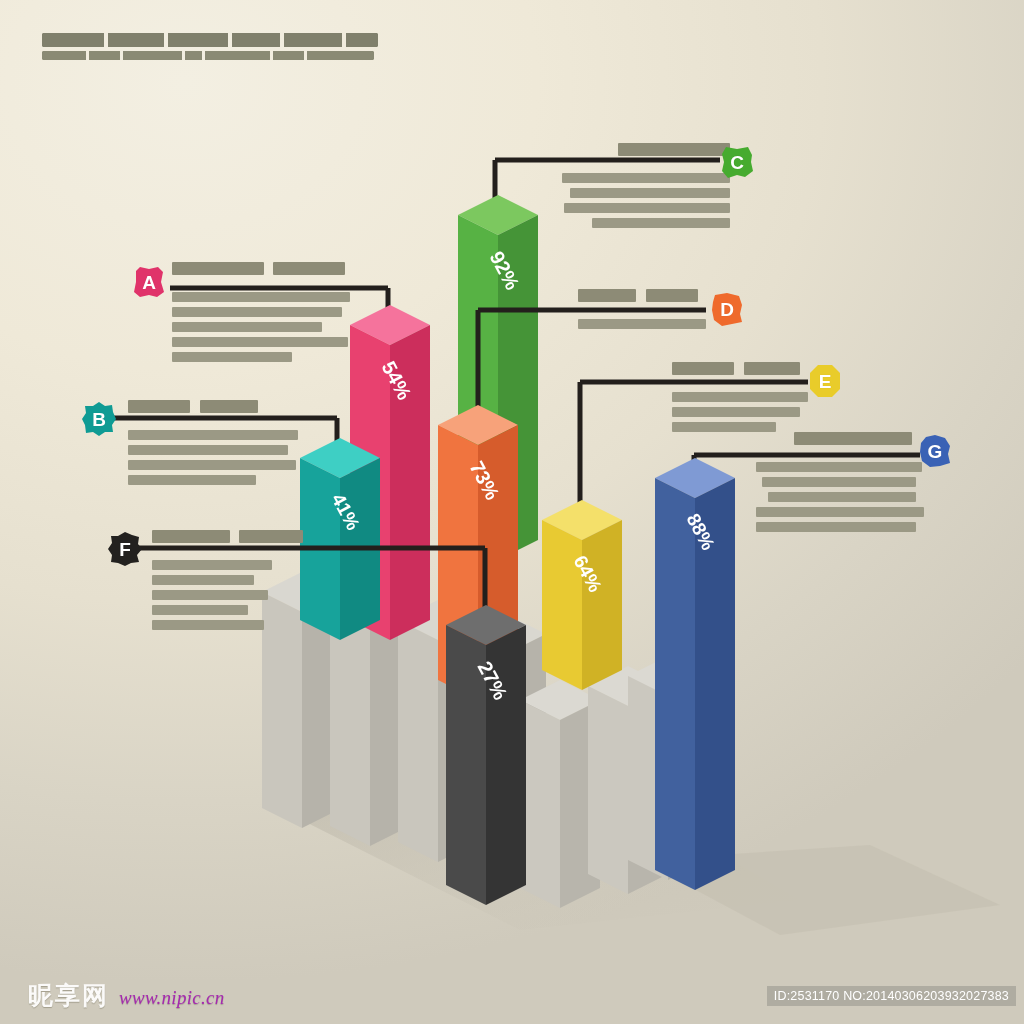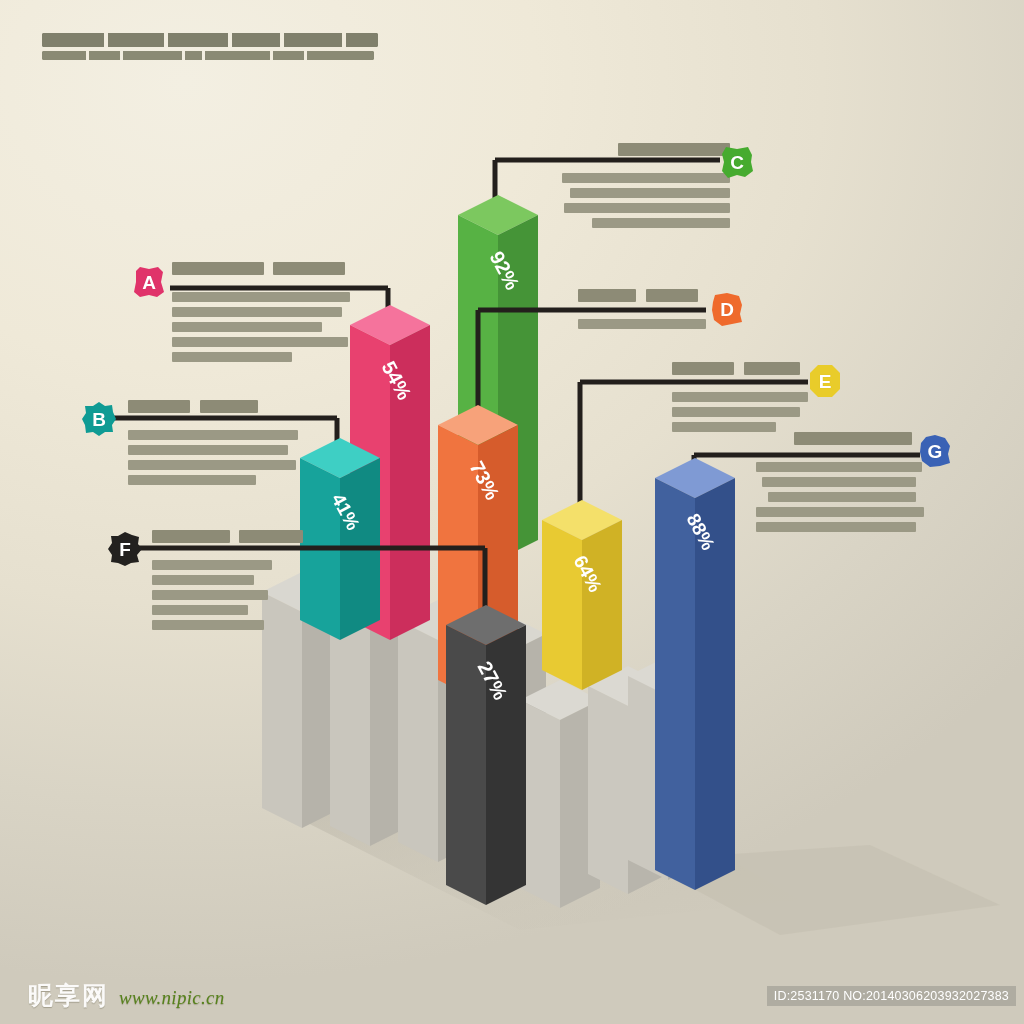--- a/index.html
+++ b/index.html
@@ -37,21 +37,21 @@
     font-weight:bold;font-size:19px;color:#fff;line-height:1;
     font-family:"Liberation Sans", sans-serif;
     position:relative;z-index:2;text-shadow:0 0 1px rgba(0,0,0,.15);
   }
   .badge .blob{position:absolute;inset:0;z-index:1;}
 
   
   #watermark{position:absolute;left:28px;bottom:12px;display:flex;align-items:baseline;gap:10px;opacity:.92;}
   #wm-cn{font-size:25px;color:#fff;font-weight:bold;letter-spacing:2px;
      text-shadow:0 1px 1px rgba(120,115,95,.55);font-family:"DejaVu Sans", sans-serif;}
-  #wm-url{font-size:19px;color:#4d7c0f;font-style:italic;letter-spacing:.3px;
+  #wm-url{font-size:19px;color:#a21caf;font-style:italic;letter-spacing:.3px;
      text-shadow:0 1px 1px rgba(120,115,95,.55);font-family:"Liberation Serif", serif;}
   #id-strip{position:absolute;right:8px;bottom:18px;background:rgba(150,148,138,.55);
      color:#fff;font-size:12.5px;padding:3px 7px;letter-spacing:.2px;
      font-family:"Liberation Sans", sans-serif;}
 </style>
 </head>
 <body>
 
 <div id="title-block">
   <div class="tline t1" title="" aria-label="INFOGRAPHIC ELEMENTS"></div>

